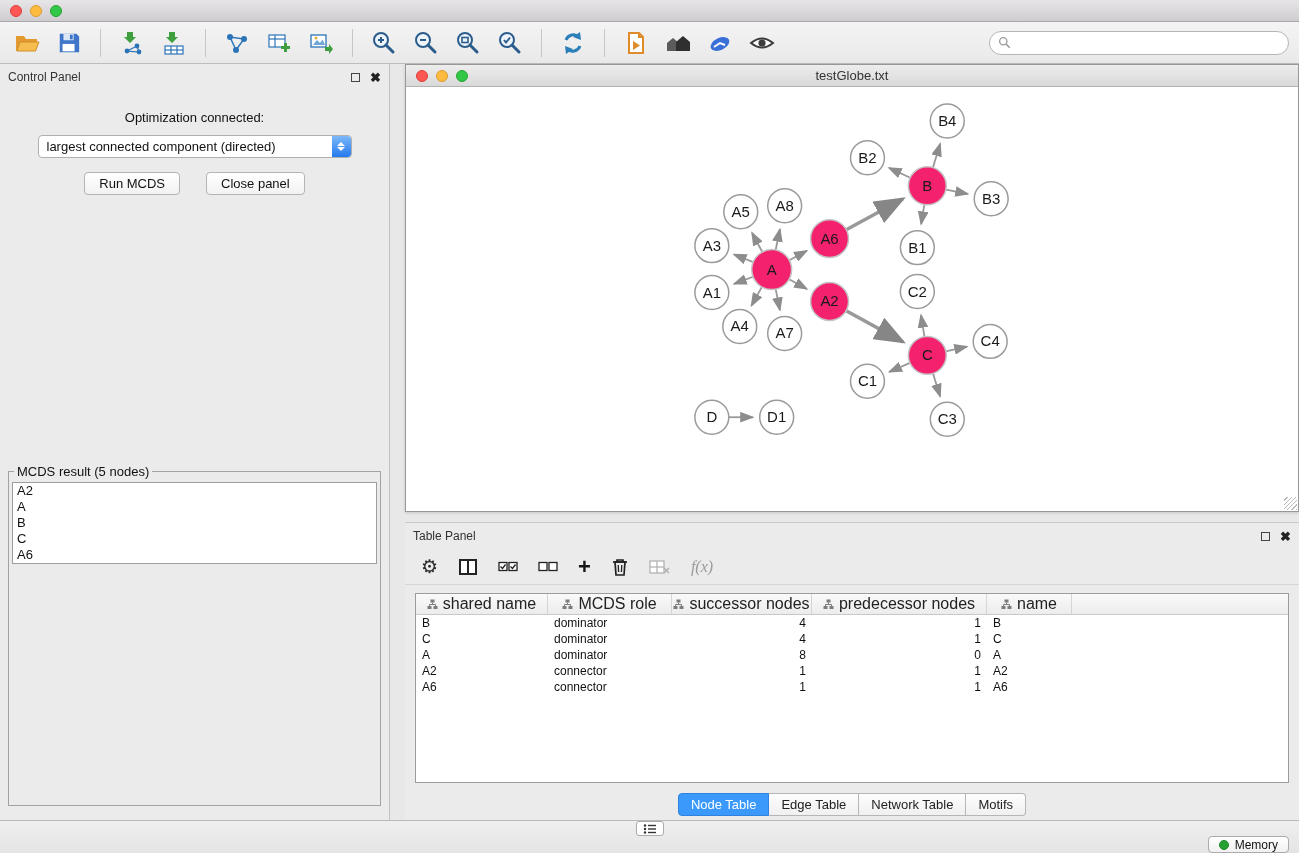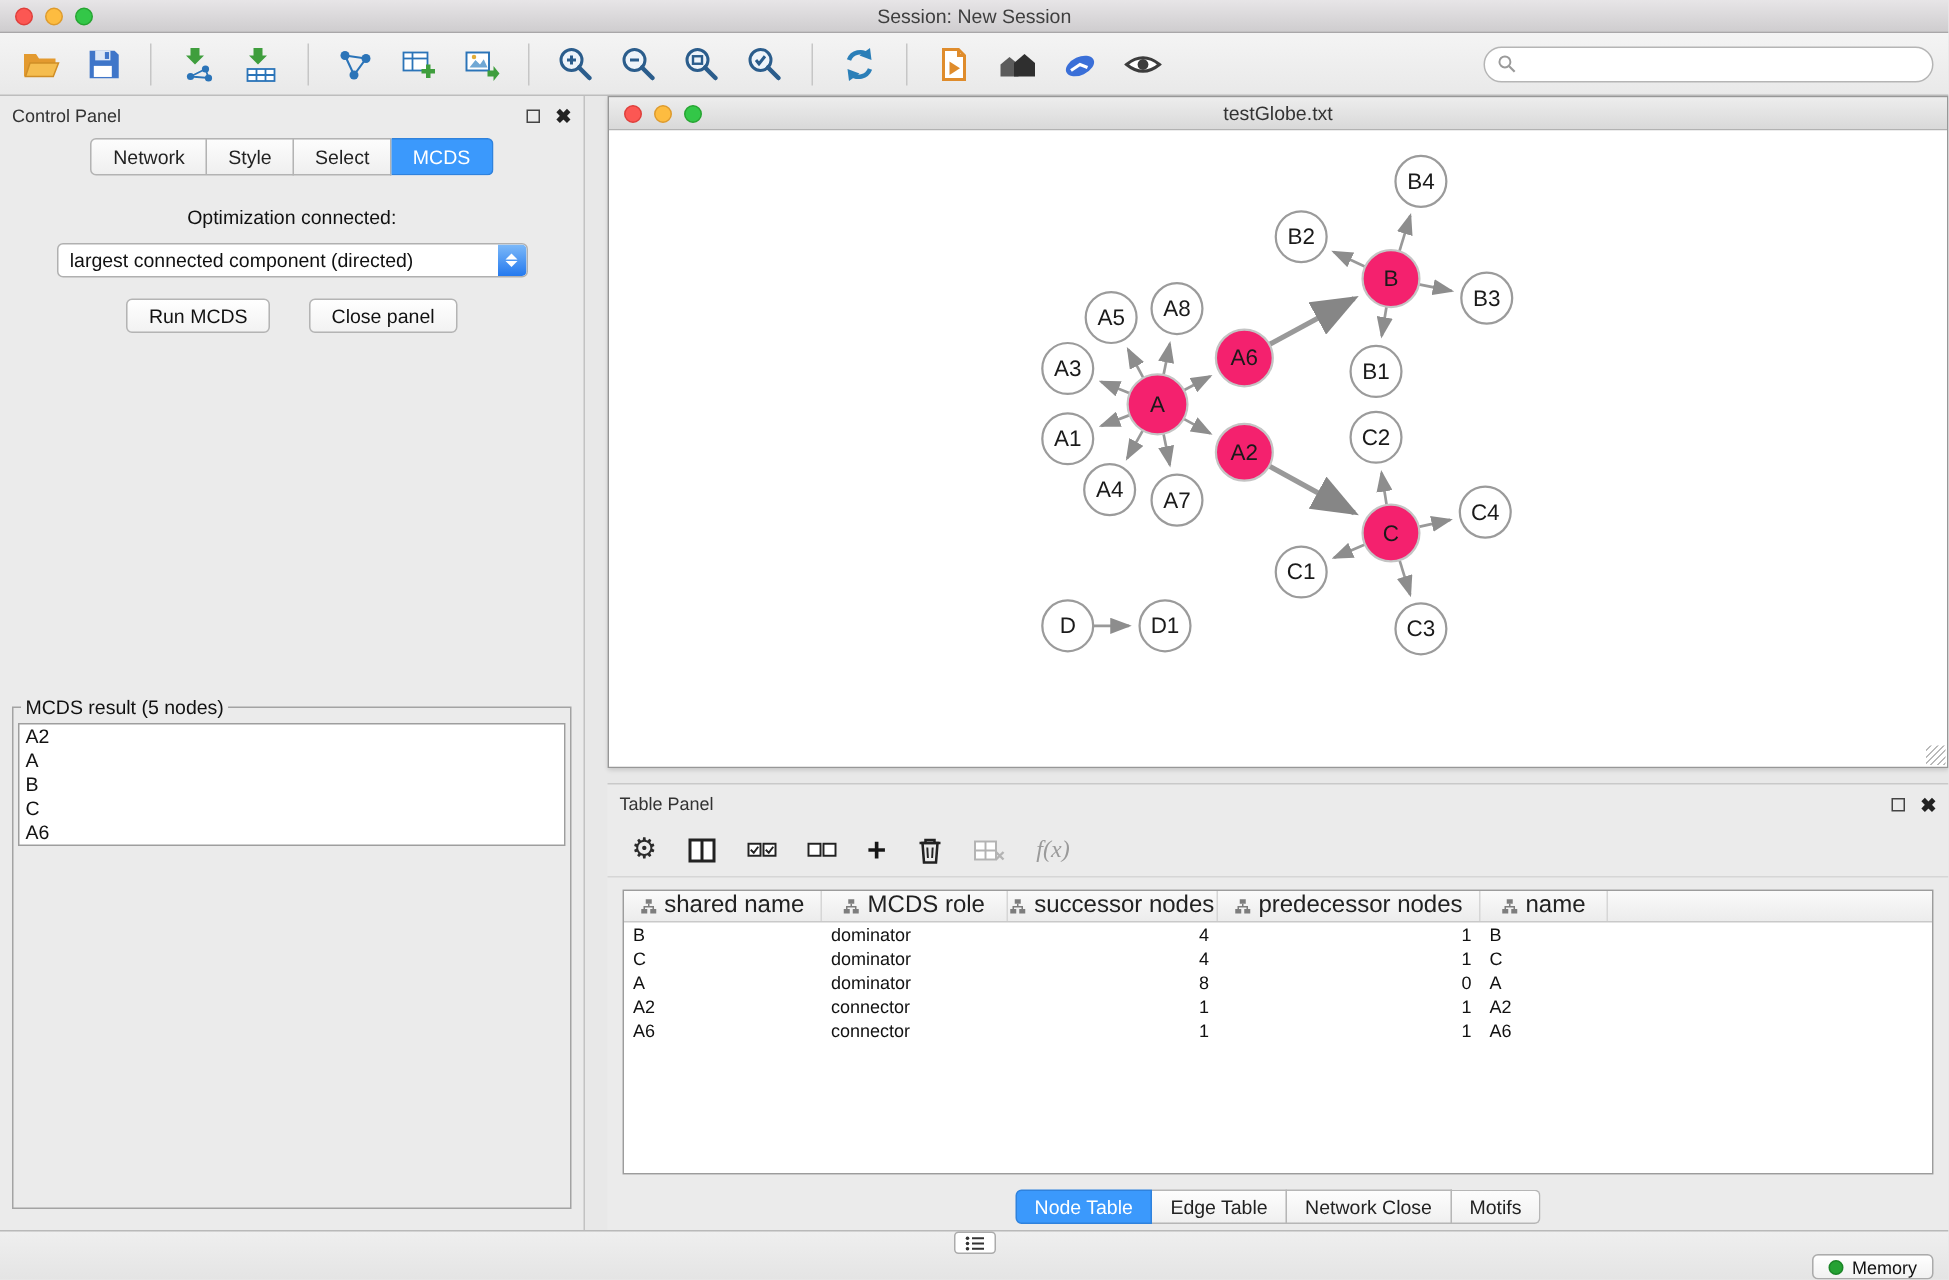--- a/index.html
+++ b/index.html
@@ -131,21 +131,20 @@
 </style>
 </head>
 <body>
 
 <div class="titlebar">
   <div class="lights">
     <span class="light red"></span>
     <span class="light yellow"></span>
     <span class="light green"></span>
   </div>
-  <div class="title">Session: New Session</div>
 </div>
 
 <div class="toolbar">
   <div class="tool-btn">
     <svg width="26" height="26" viewBox="0 0 26 26">
       <path d="M2 6h8l2 3h11v3H6L3 21H2z" fill="#e39a2f"></path>
       <path d="M6 12h19l-3.5 9H3z" fill="#f5bd4f" stroke="#d08e27" stroke-width="1"></path>
     </svg>
   </div>
   <div class="tool-btn">
@@ -281,26 +280,20 @@
 <div class="workspace">
 
   <div class="control-panel">
     <div class="panel-header">
       <span>Control Panel</span>
       <span class="spacer"></span>
       <span class="float-glyph"></span>
       <span class="close-glyph">✖</span>
     </div>
 
-    <div class="cp-tabs" id="cp-tabs">
-        <div class="cp-tab">Network</div>
-        <div class="cp-tab">Style</div>
-        <div class="cp-tab">Select</div>
-        <div class="cp-tab active">MCDS</div>
-      </div>
 
     <div class="opt-label">Optimization connected:</div>
 
     <div class="dropdown">
       <span class="val">largest connected component (directed)</span>
       <span class="stepper">
         <i class="up"></i>
           <i class="down"></i>
       </span>
     </div>
@@ -592,21 +585,21 @@
               <div class="cell ar">1</div>
               <div class="cell al">A6</div>
               <div class="cell"></div>
             </div>
           </div>
       </div>
 
       <div class="tp-tabs" id="tp-tabs">
           <div class="tp-tab active">Node Table</div>
           <div class="tp-tab">Edge Table</div>
-          <div class="tp-tab">Network Close</div>
+          <div class="tp-tab">Network Table</div>
           <div class="tp-tab">Motifs</div>
         </div>
     </div>
   </div>
 </div>
 
 <div class="statusbar">
   <div class="list-btn">
     <svg width="14" height="12" viewBox="0 0 14 12">
       <circle cx="2" cy="2.5" r="1.2" fill="#333"></circle>

